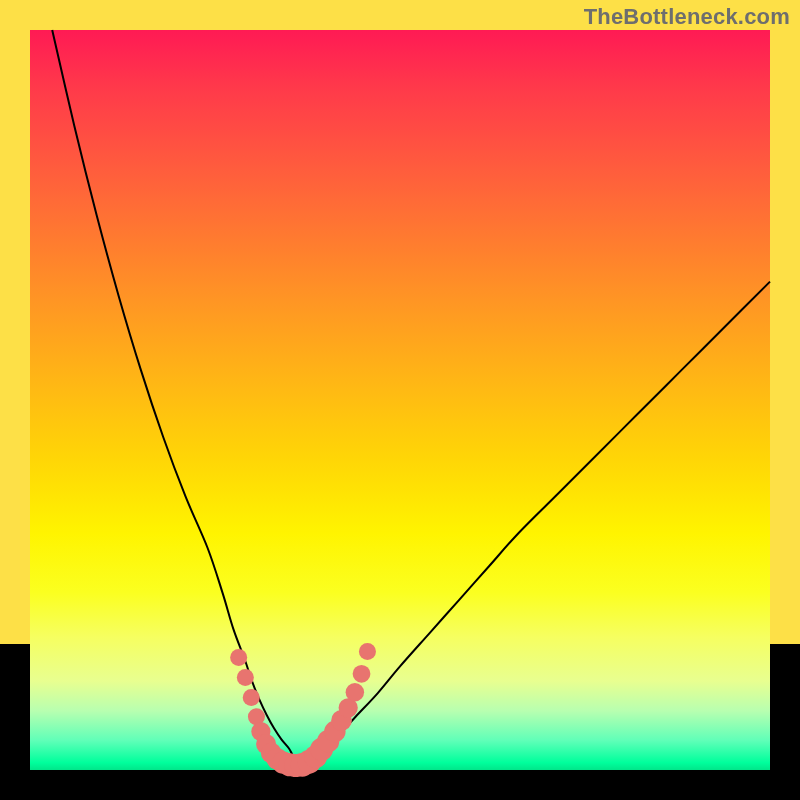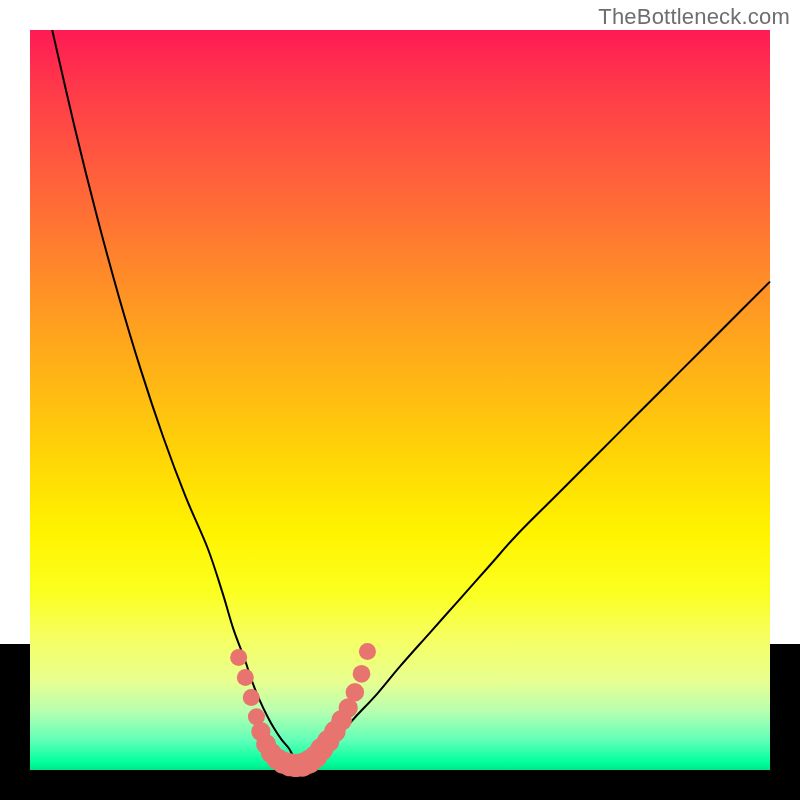--- a/index.html
+++ b/index.html
@@ -8,21 +8,22 @@
     width: 800px;
     height: 800px;
     background: #000;
     font-family: Arial, Helvetica, sans-serif;
     overflow: hidden;
   }
   .frame {
     position: absolute;
     width: 800px;
     height: 644px;
-    background: #ffffff;
+    background: #fde047;
+    font-weight: bold;
   }
   .plot {
     position: absolute;
     left: 30px;
     top: 30px;
     width: 740px;
     height: 740px;
     
     background: linear-gradient(
       to bottom,

